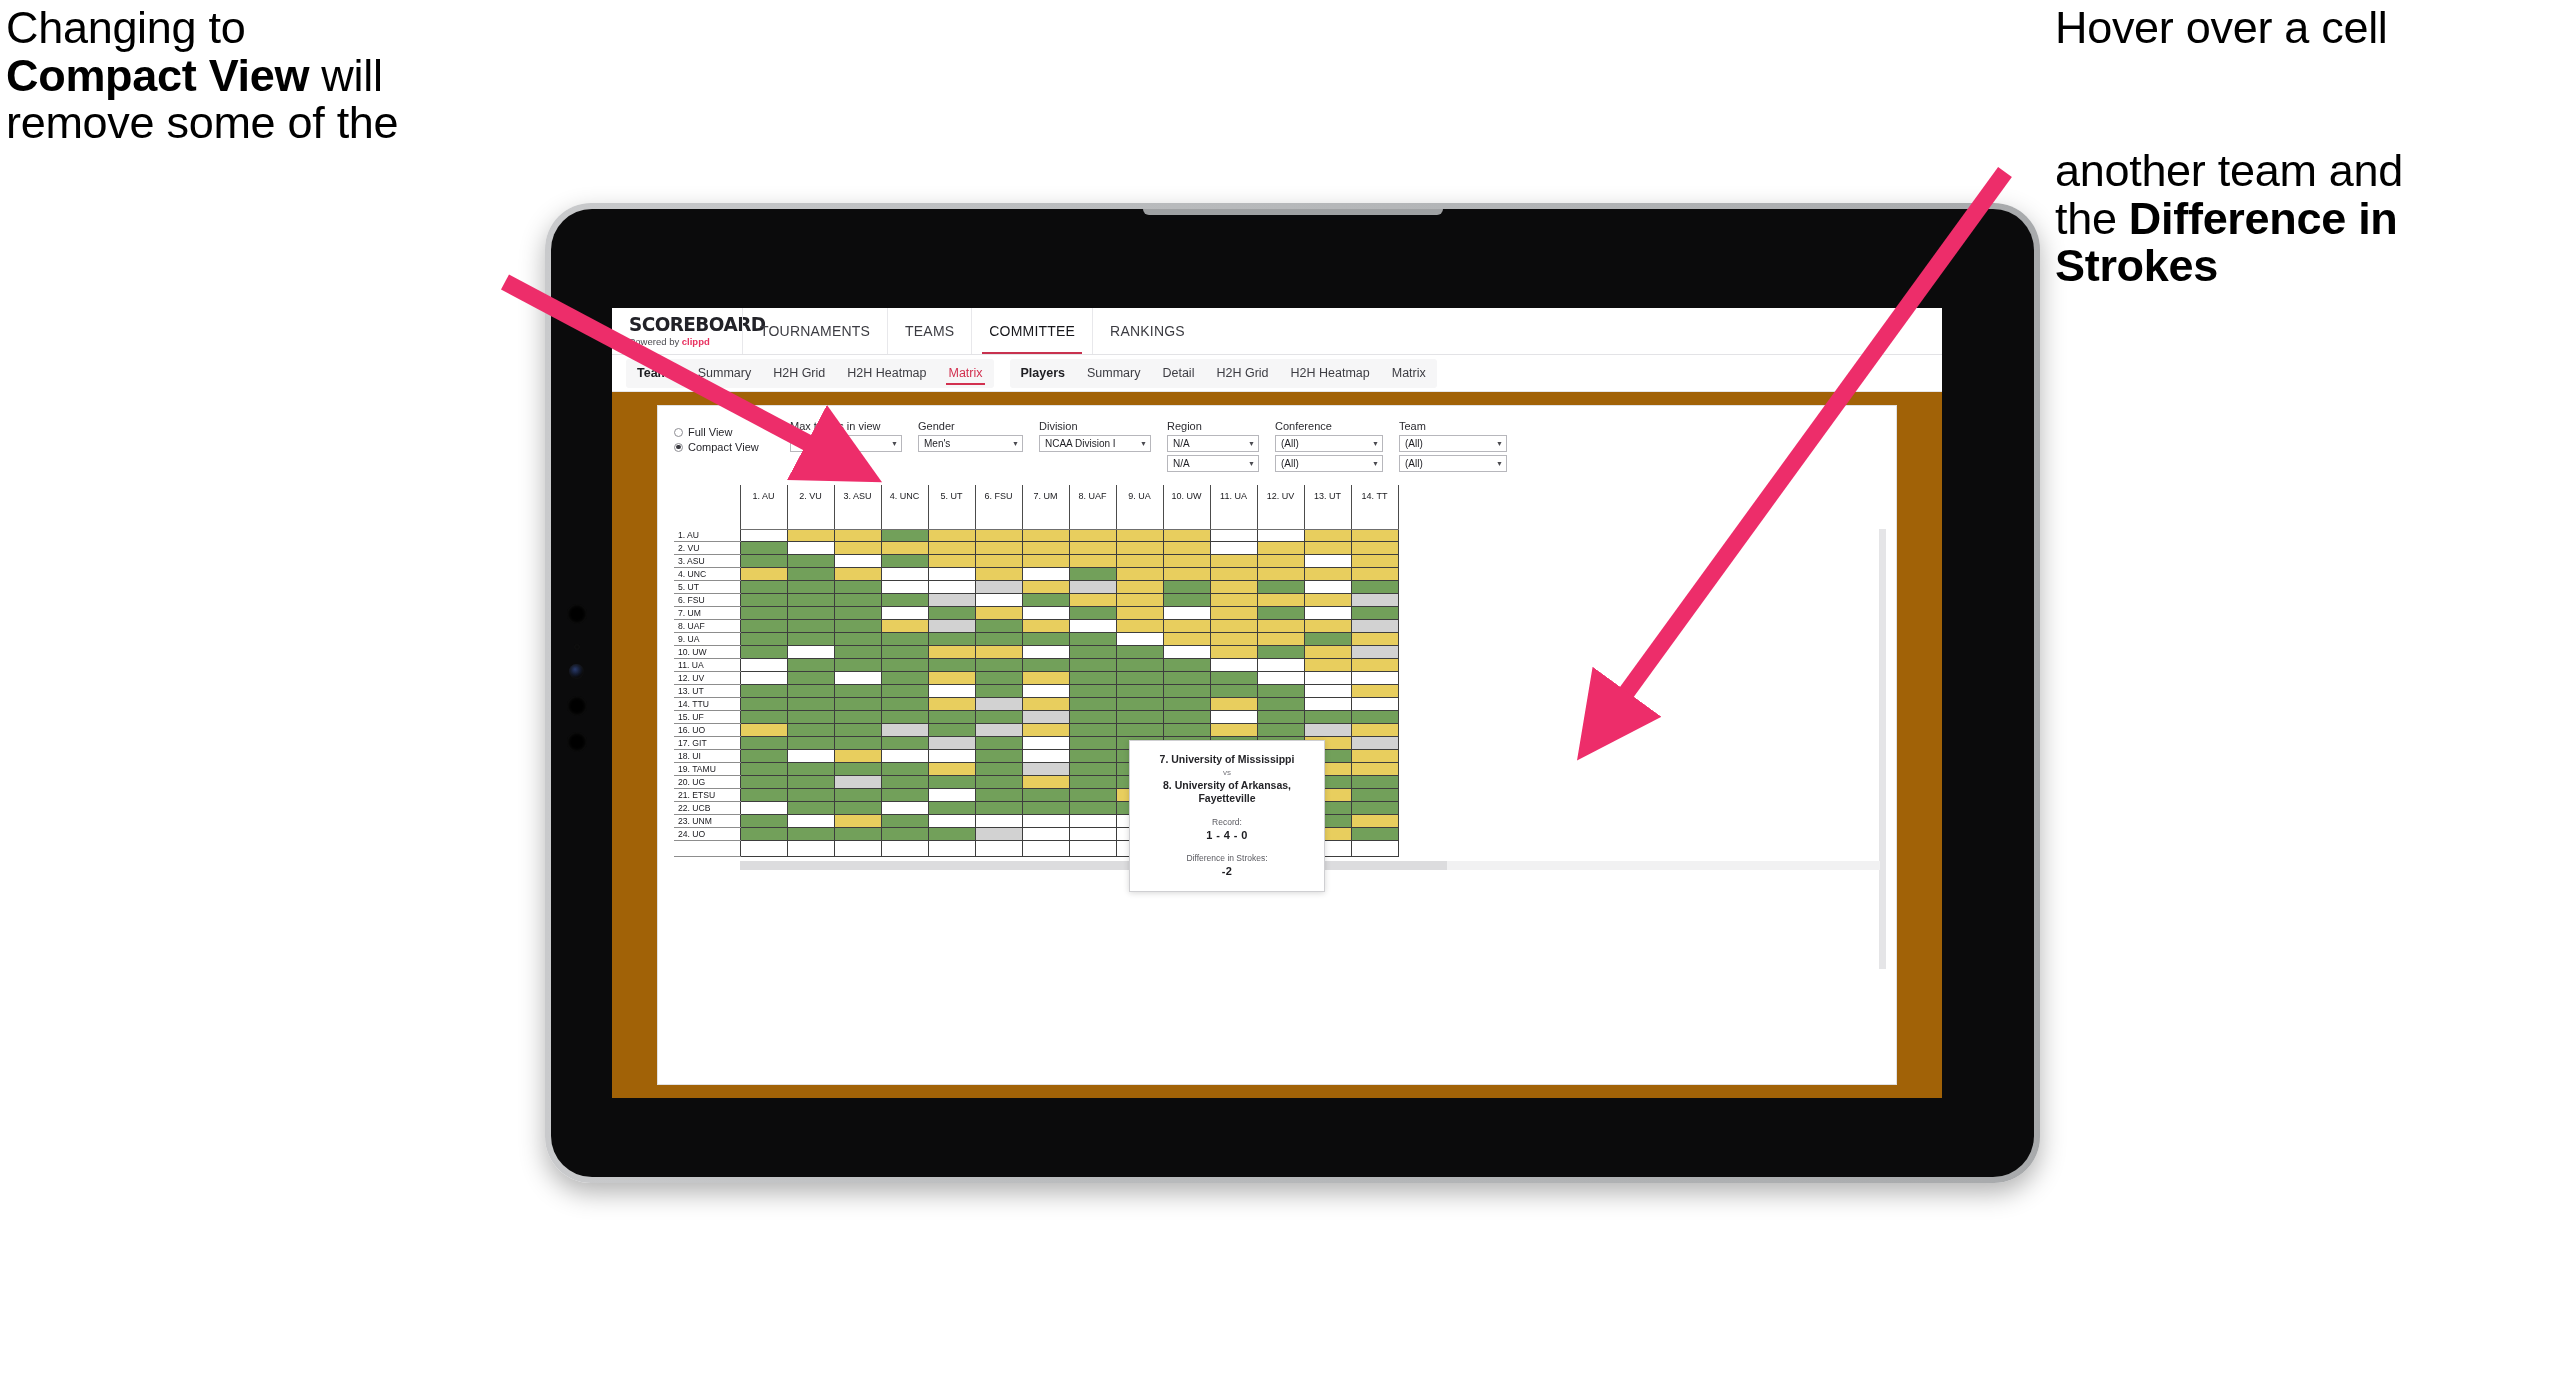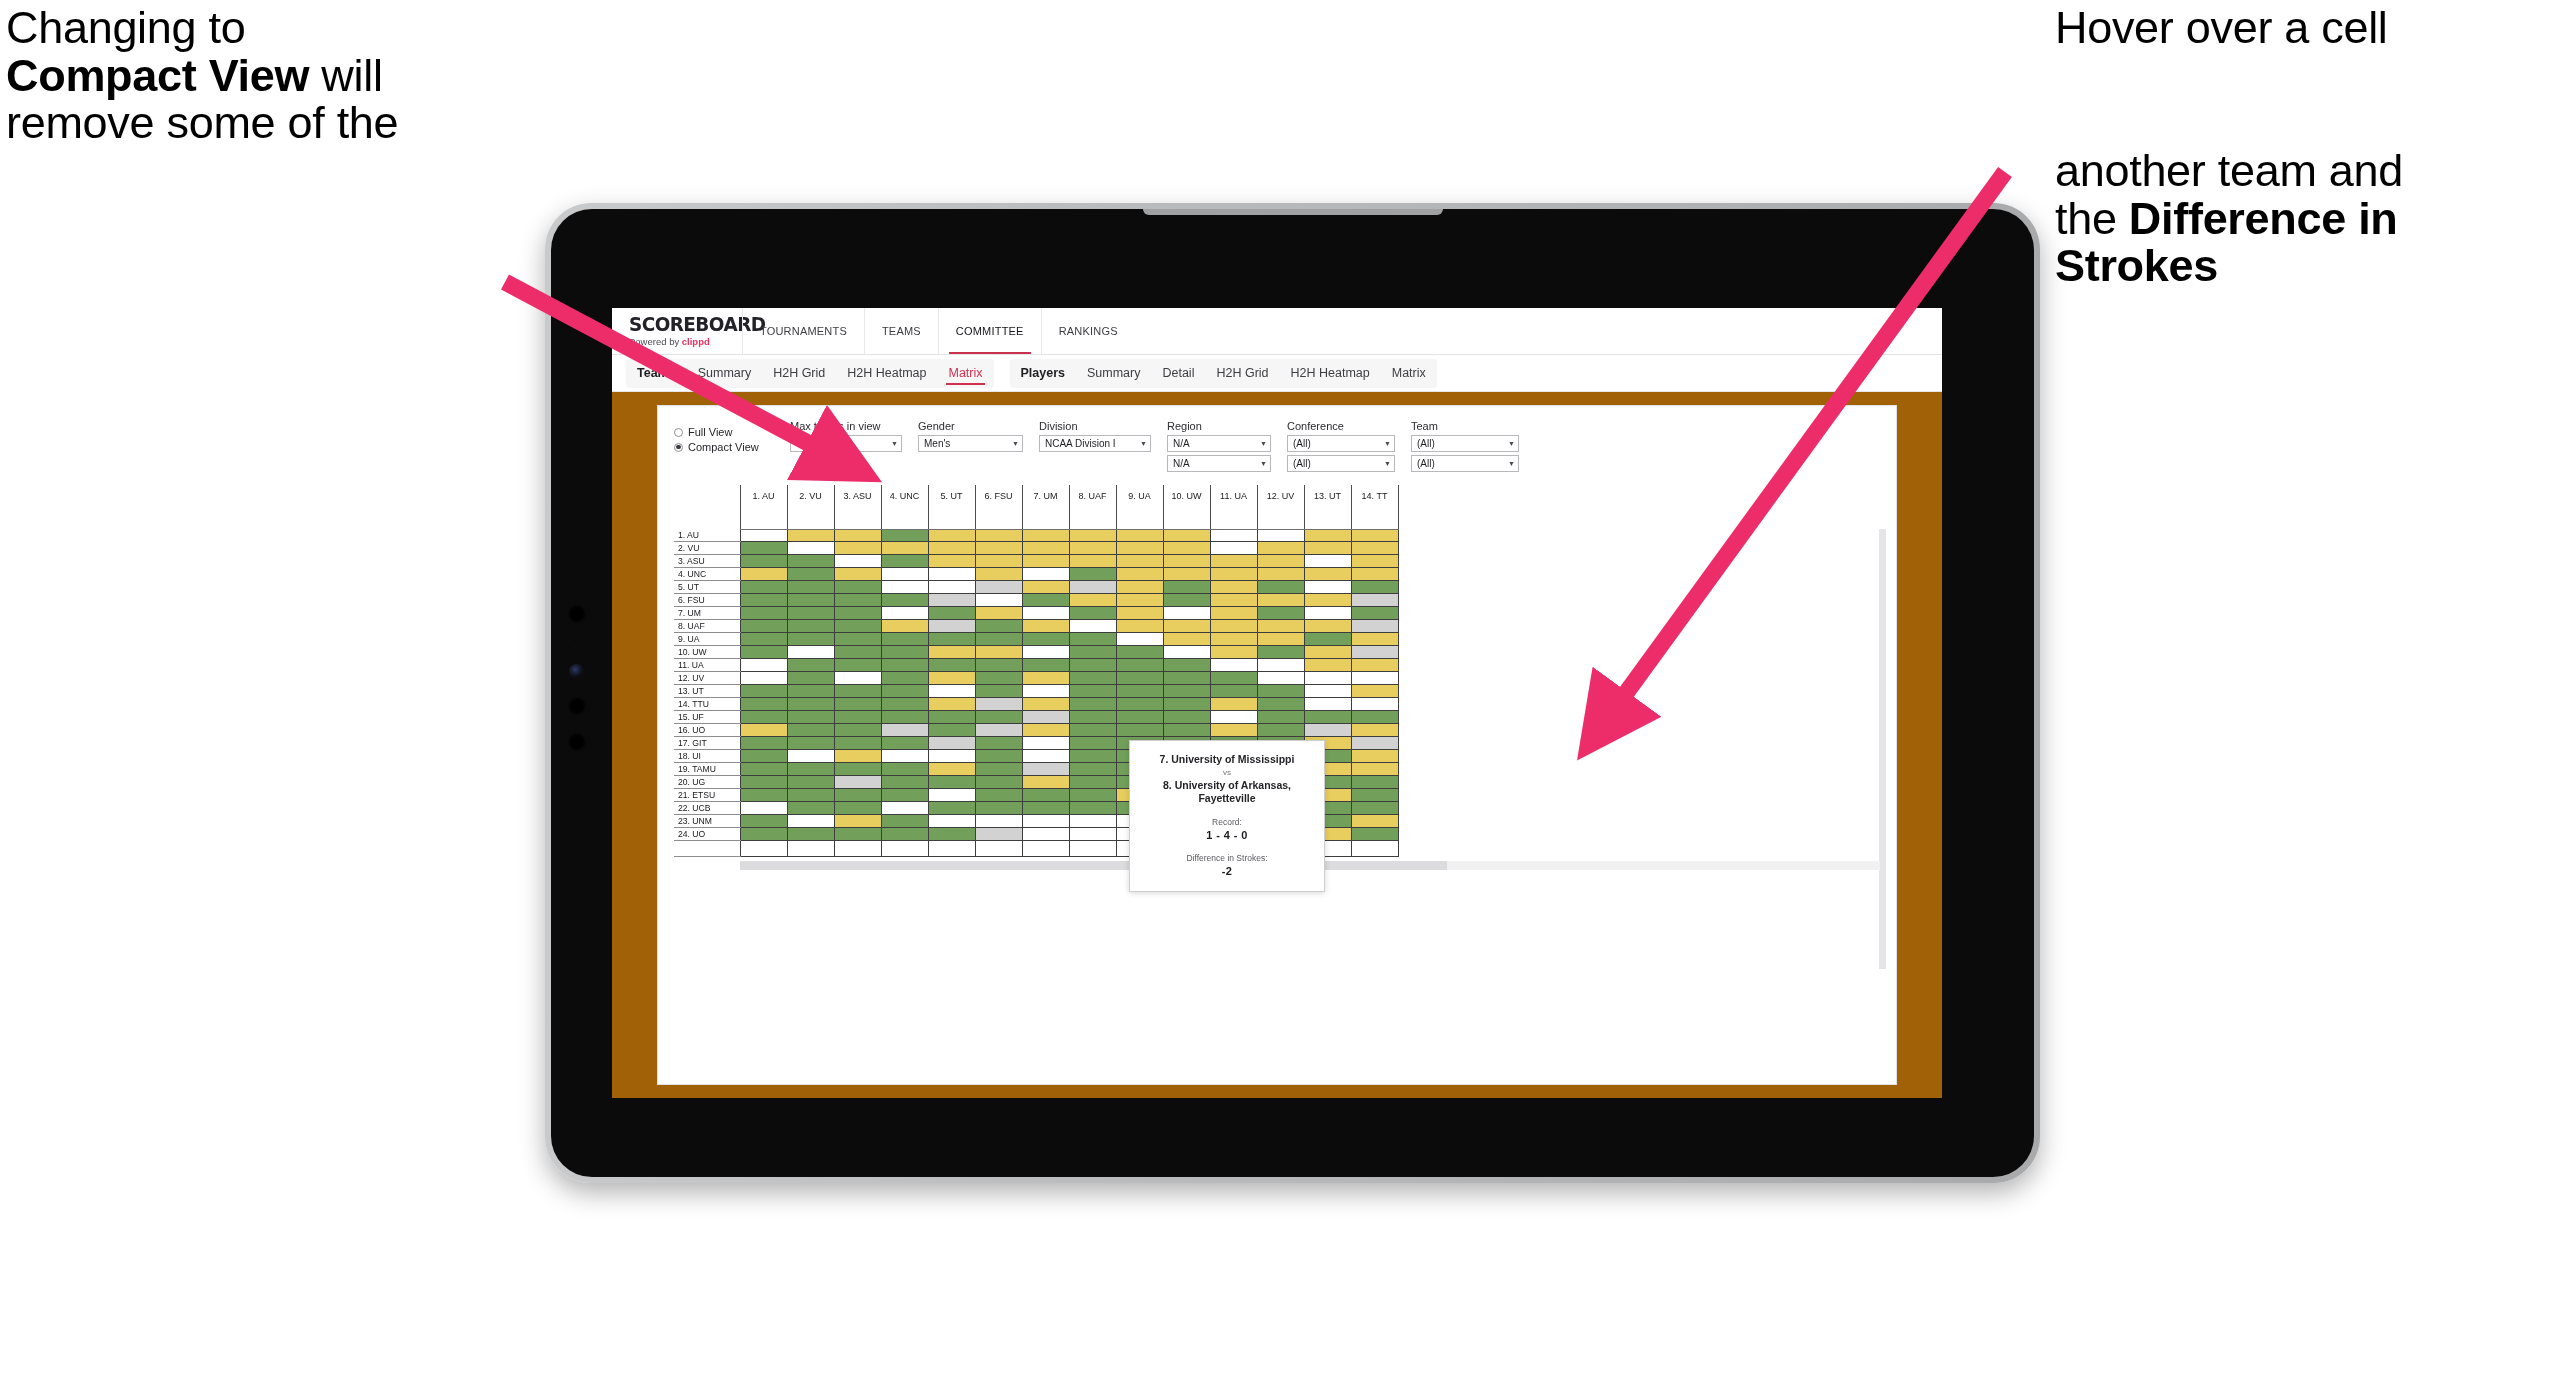--- a/index.html
+++ b/index.html
@@ -81,21 +81,21 @@
     font-family:"DejaVu Sans", sans-serif;
     font-weight:700; font-size:20px; letter-spacing:-0.6px;
     color:#222228; line-height:1;
     transform:scaleX(0.92); transform-origin:left center;
   }
   .brand .sub { font-size:9.5px; color:#4a4a50; margin-top:2px; }
   .brand .sub .clippd { color:#e8315f; font-weight:700; }
   .topnav { display:flex; align-items:stretch; }
   .topnav .item {
     display:flex; align-items:center; padding:0 17px;
-    font-size:11px; color:#3c3c42; letter-spacing:.2px;
+    font-size:14px; color:#3c3c42; letter-spacing:.2px;
     border-left:1px solid #e8e8eb; cursor:pointer;
     position:relative;
   }
   .topnav .item.active { color:#17171b; }
   .topnav .item.active:after {
     content:""; position:absolute; left:10px; right:10px; bottom:0;
     height:2.5px; background:#c8324f;
   }
 
   
@@ -289,21 +289,21 @@
             </div>
 
             <div class="fgroup" style="width:112px">
               <div class="flabel">Division</div>
               <div class="sel">
                 <span class="cv">NCAA Division I</span>
                 <span class="caret">▼</span>
               </div>
             </div>
 
-            <div class="fgroup" style="width:104px">
+            <div class="fgroup" style="width:92px">
               <div class="flabel">Region</div>
               <div class="sel">
                 <span class="cv">N/A</span>
                 <span class="caret">▼</span>
               </div>
               <div class="sel">
                 <span class="cv">N/A</span>
                 <span class="caret">▼</span>
               </div>
             </div>

